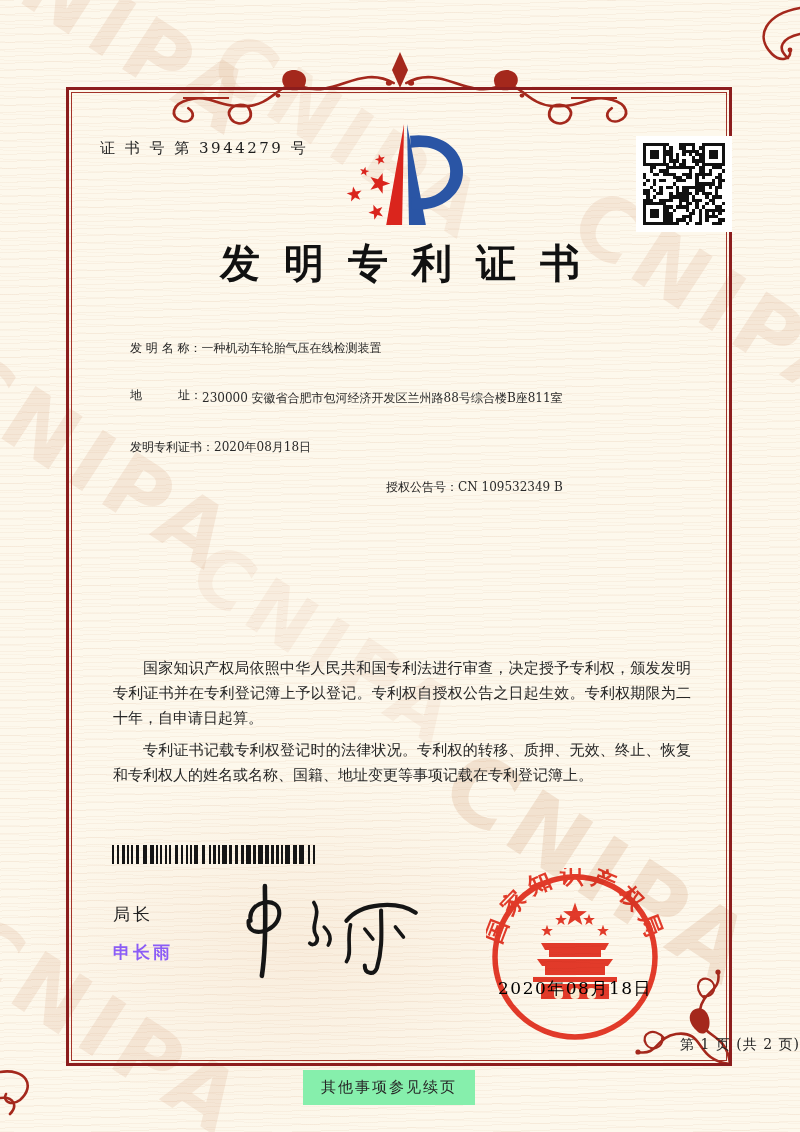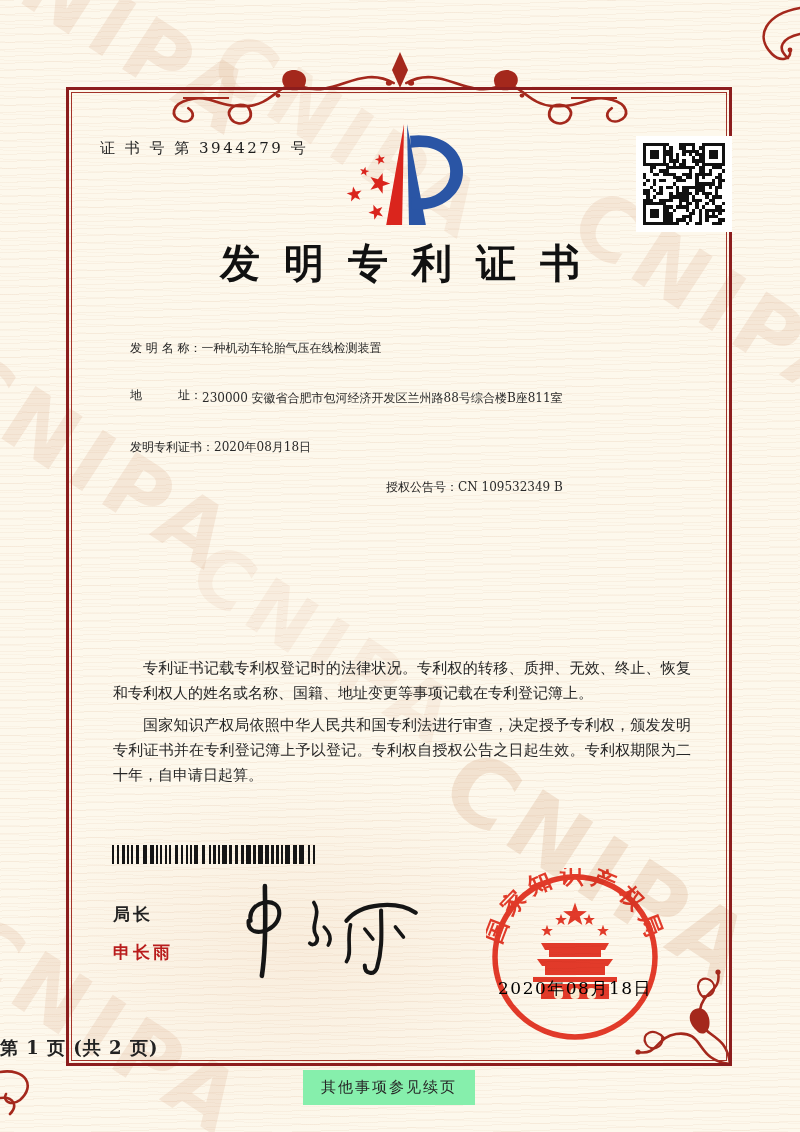--- a/index.html
+++ b/index.html
@@ -59,30 +59,30 @@
   .f-value{ color:#2a2a2a; }
   .addr .f-value{ display:inline-block; width:462px; vertical-align:top; line-height:26px; }
   .grant-pair2{ position:absolute; left:256px; top:0;margin-top:40px; }
 
   .paragraphs{ left:113px; top:656px; width:578px; font-size:15px; }
   .paragraphs p{ margin:0 0 7px 0; line-height:25px; text-indent:2em; text-align:justify; color:#262626; }
 
   .barcode{ left:112px; top:845px; width:208px; height:19px; }
 
   .sig-title{ left:113px; top:903px; font-family:"DejaVu Sans","Liberation Sans",sans-serif;
-    font-weight:bold; font-size:17px; letter-spacing:3px; color:#222; }
+    font-weight:normal; font-size:17px; letter-spacing:3px; color:#222; }
   .sig-name{ left:113px; top:941px; font-family:Liberation Serif, serif;
-    font-weight:bold; font-size:17px; letter-spacing:3px; color:#b91c1c; }
+    font-weight:bold; font-size:17px; letter-spacing:3px; color:#8b5cf6; }
   .signature{ left:216px; top:878px; width:214px; height:106px; z-index:5; }
 
   .seal{ left:486px; top:868px; width:178px; height:178px; z-index:5; opacity:0.94; mix-blend-mode:multiply; }
   .seal-date{ left:498px; top:977px; width:170px; font-size:17px; letter-spacing:1.5px;
     color:#000; z-index:6; }
 
-  .page-num{ left:0; top:1036px; width:800px; text-align:left; font-size:18px; letter-spacing:1px; color:#222;font-weight:bold; }
+  .page-num{ left:0; top:1036px; width:800px; text-align:right; font-size:14px; letter-spacing:1px; color:#222; }
 
   .footer-note{
     left:303px; top:1070px; background:#86efac; padding:8px 18px;
     font-size:15px; letter-spacing:2px; color:#262626; z-index:4;
   }
 </style>
 </head>
 <body>
 
 <div class="page">
@@ -520,22 +520,22 @@
     </div>
     <div class="field-row">
       <span class="f-label">发明专利证书：</span><span class="f-value">2020年08月18日</span>
       <span class="grant-pair2">
         <span class="f-label">授权公告号：</span><span class="f-value">CN 109532349 B</span>
       </span>
     </div>
   </div>
 
   <div class="content paragraphs">
+    <p>国家知识产权局依照中华人民共和国专利法进行审查，决定授予专利权，颁发发明专利证书并在专利登记簿上予以登记。专利权自授权公告之日起生效。专利权期限为二十年，自申请日起算。</p>
     <p>专利证书记载专利权登记时的法律状况。专利权的转移、质押、无效、终止、恢复和专利权人的姓名或名称、国籍、地址变更等事项记载在专利登记簿上。</p>
-    <p>国家知识产权局依照中华人民共和国专利法进行审查，决定授予专利权，颁发发明专利证书并在专利登记簿上予以登记。专利权自授权公告之日起生效。专利权期限为二十年，自申请日起算。</p>
   </div>
 
   <svg class="content barcode" id="barcode-svg" width="208" height="19" viewBox="0 0 208 19">
       <rect x="0" y="0" width="2" height="19" fill="#151515"></rect>
       <rect x="5" y="0" width="2" height="19" fill="#151515"></rect>
       <rect x="10" y="0" width="3" height="19" fill="#151515"></rect>
       <rect x="15" y="0" width="2" height="19" fill="#151515"></rect>
       <rect x="19" y="0" width="2" height="19" fill="#151515"></rect>
       <rect x="24" y="0" width="3" height="19" fill="#151515"></rect>
       <rect x="31" y="0" width="4" height="19" fill="#151515"></rect>

